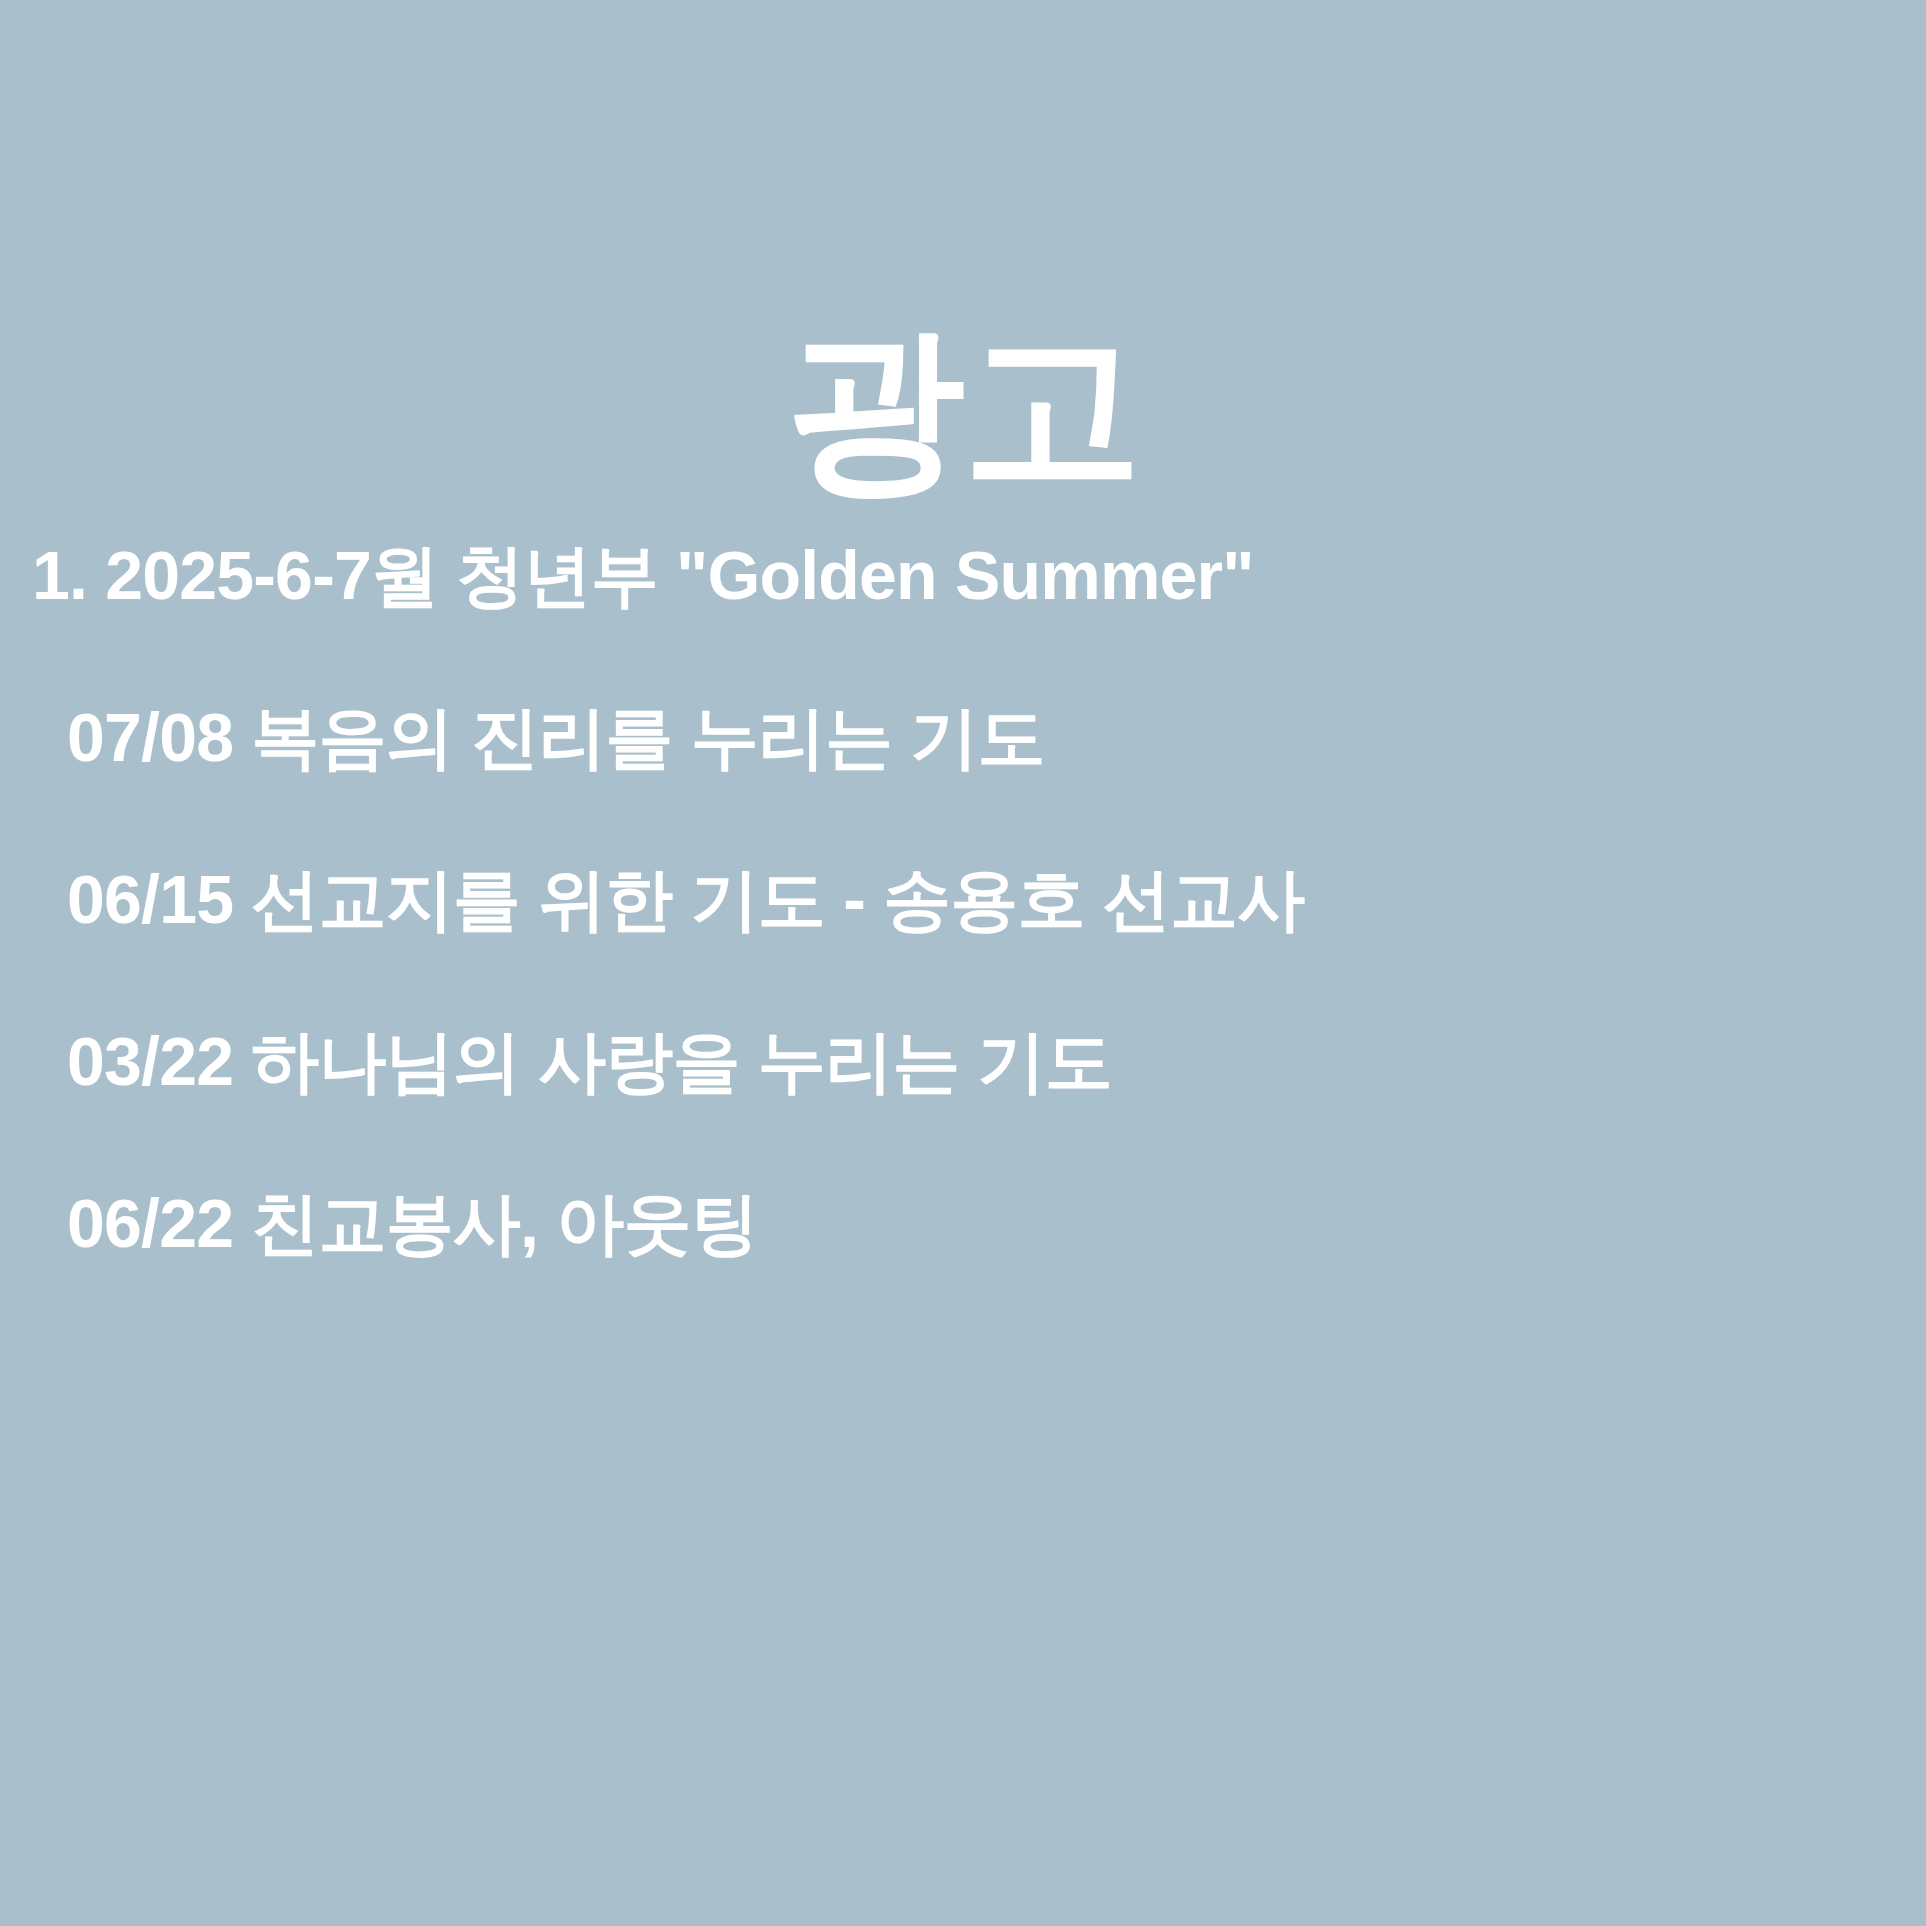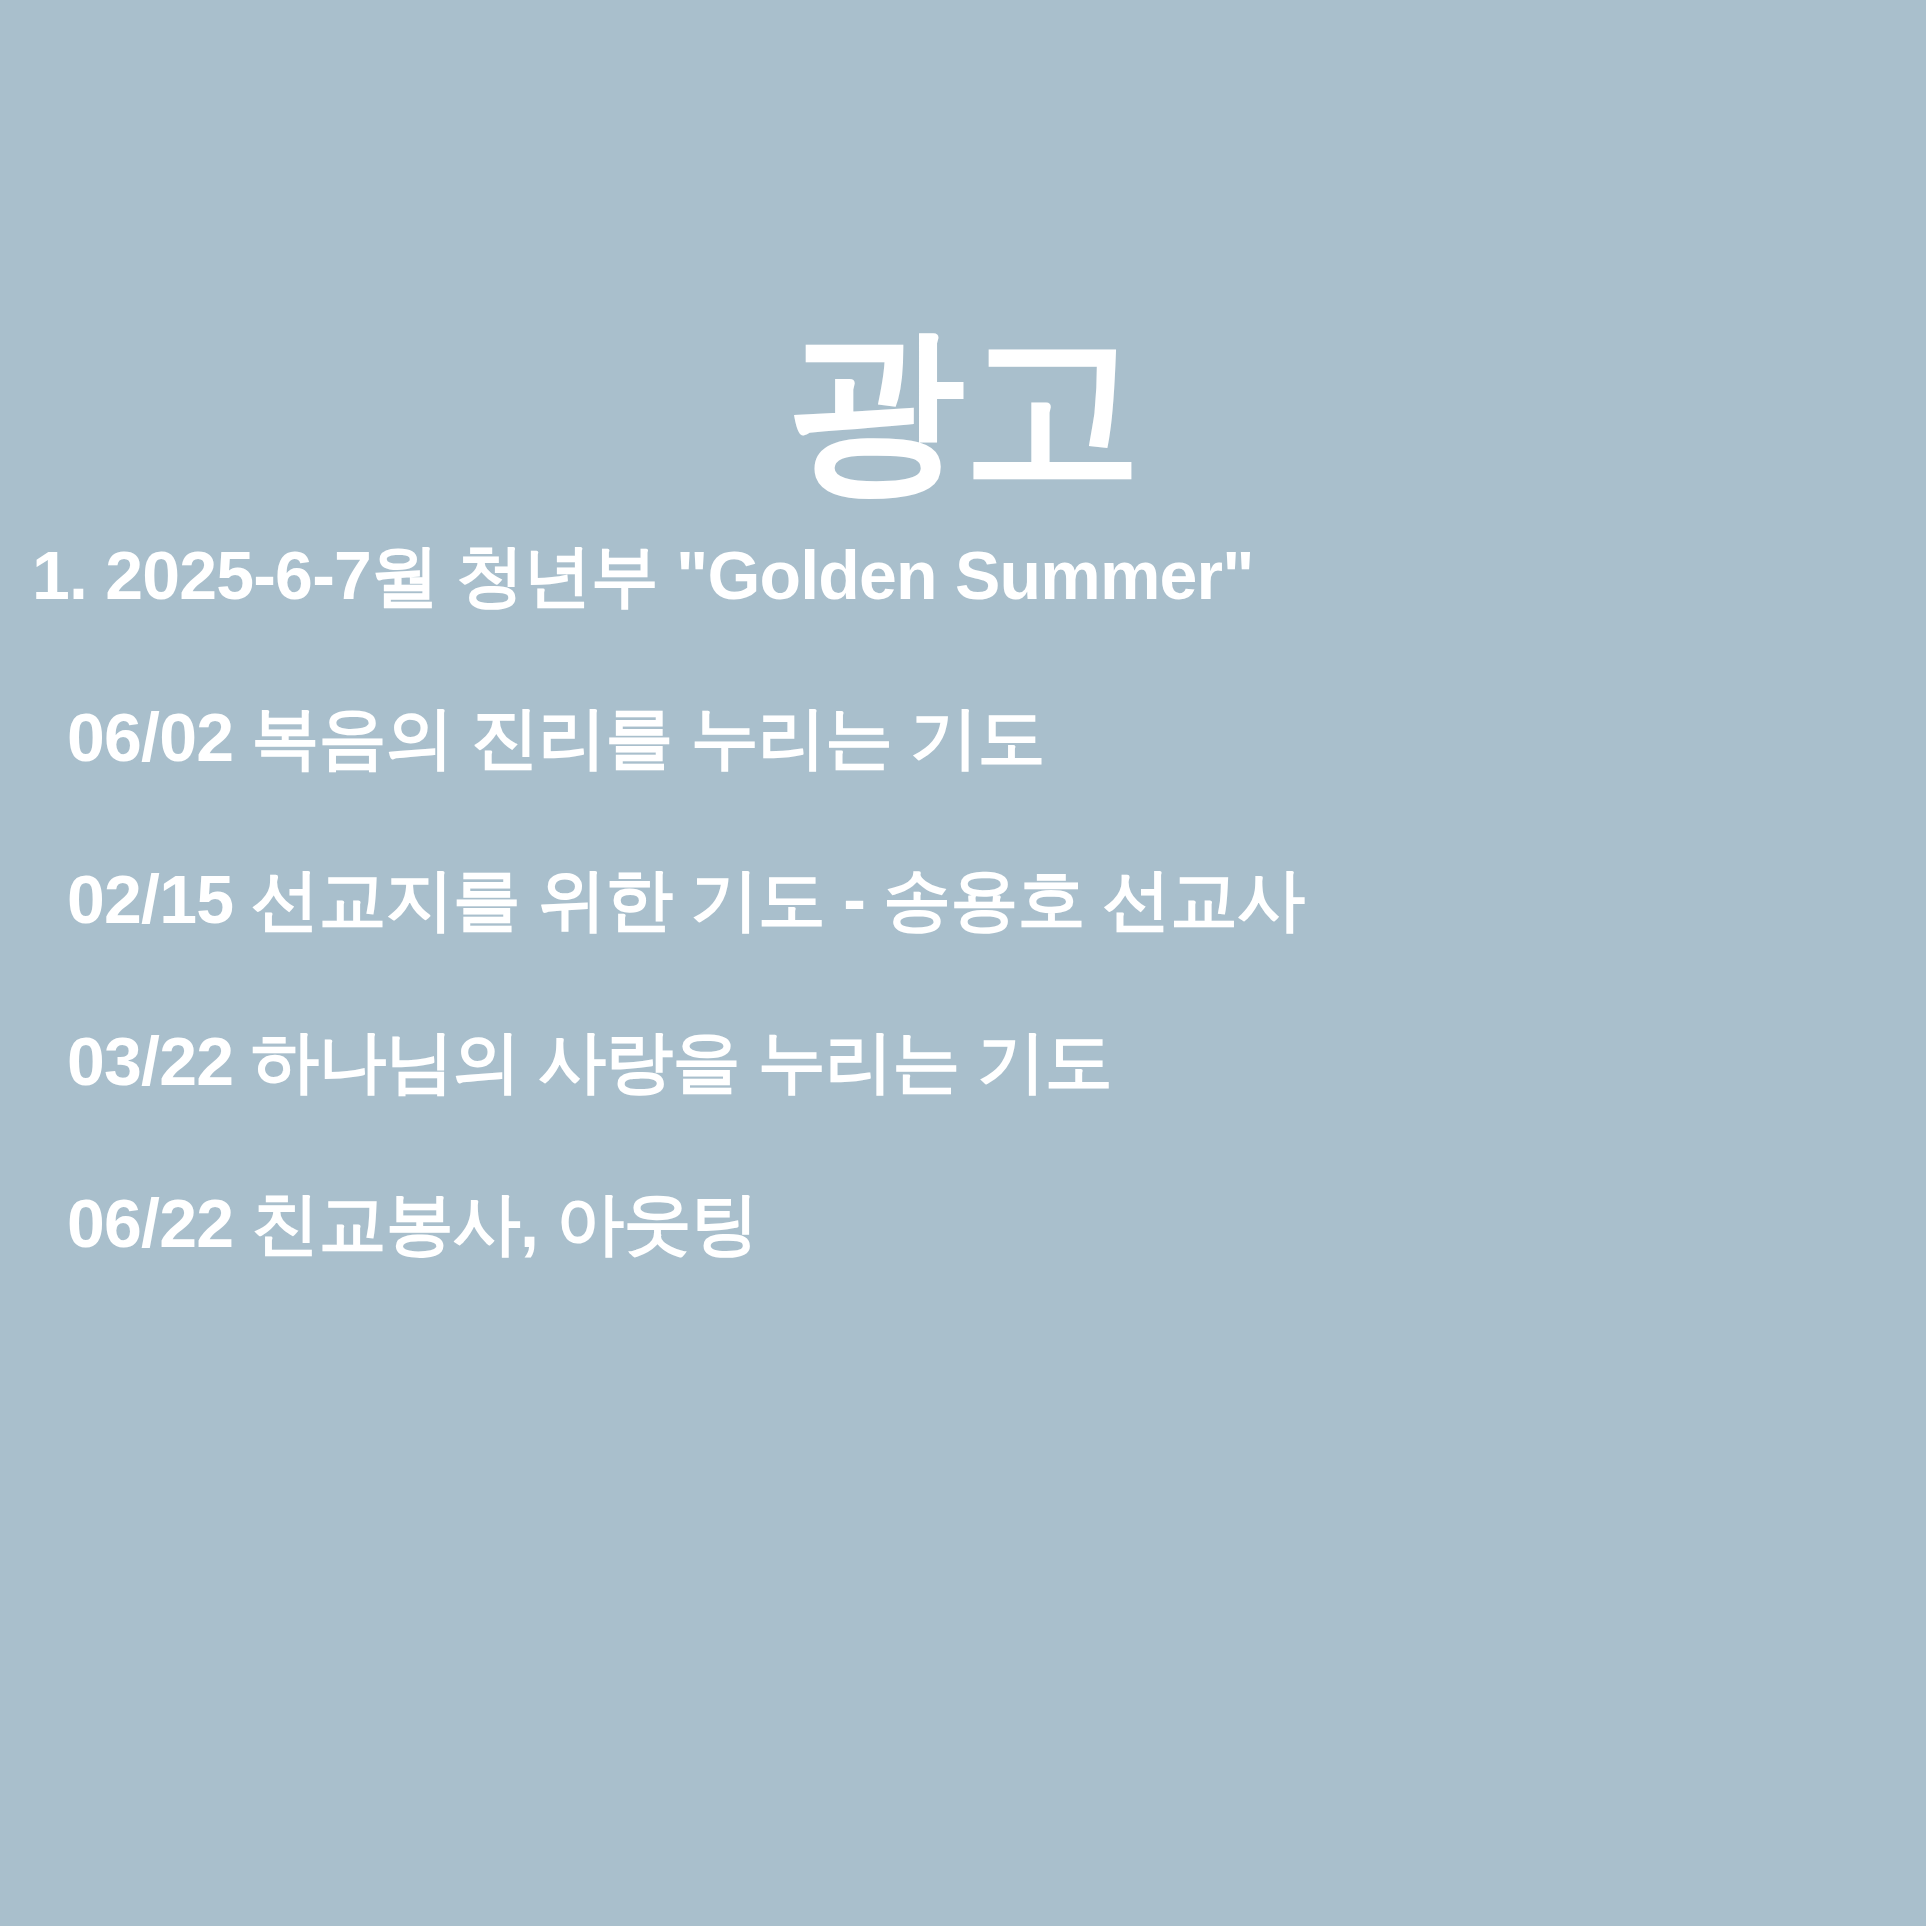--- a/index.html
+++ b/index.html
@@ -62,20 +62,20 @@
 </style>
 </head>
 <body>
 
 <div id="slide">
 
   <h1 class="slide-title">광고</h1>
 
   <ul class="announce-list">
     <li class="announce-line">1. 2025-6-7월 청년부 "Golden Summer"</li>
-    <li class="announce-line indented">06/02 복음의 진리를 누리는 기도</li>
-    <li class="announce-line indented">02/15 선교지를 위한 기도 - 송용호 선교사</li>
+    <li class="announce-line indented">07/08 복음의 진리를 누리는 기도</li>
+    <li class="announce-line indented">06/15 선교지를 위한 기도 - 송용호 선교사</li>
     <li class="announce-line indented">03/22 하나님의 사랑을 누리는 기도</li>
     <li class="announce-line indented">06/22 친교봉사, 아웃팅</li>
   </ul>
 
 </div>
 
 
 </body></html>

